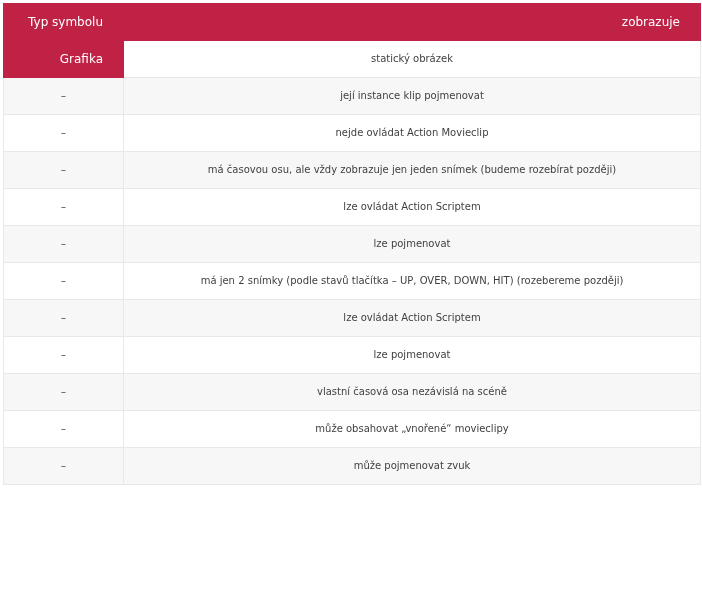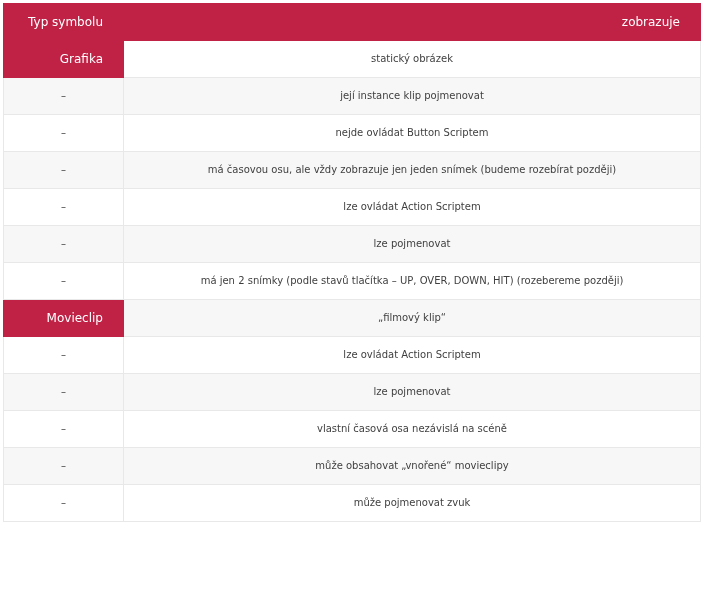--- a/index.html
+++ b/index.html
@@ -63,41 +63,37 @@
       <tr>
         <td class="red">Grafika</td>
         <td class="plain">statický obrázek</td>
       </tr>
       <tr>
         <td class="plain">–</td>
         <td class="plain">její instance klip pojmenovat</td>
       </tr>
       <tr>
         <td class="plain">–</td>
-        <td class="plain">nejde ovládat Button Scriptem</td>
+        <td class="plain">nejde ovládat Action Movieclip</td>
       </tr>
       <tr>
         <td class="plain">–</td>
         <td class="plain">má časovou osu, ale vždy zobrazuje jen jeden snímek (budeme rozebírat později)</td>
       </tr>
       <tr>
         <td class="plain">–</td>
         <td class="plain">lze ovládat Action Scriptem</td>
       </tr>
       <tr>
         <td class="plain">–</td>
         <td class="plain">lze pojmenovat</td>
       </tr>
       <tr>
         <td class="plain">–</td>
         <td class="plain">má jen 2 snímky (podle stavů tlačítka – UP, OVER, DOWN, HIT) (rozebereme později)</td>
-      </tr>
-      <tr>
-        <td class="red">Movieclip</td>
-        <td class="plain">„filmový klip“</td>
       </tr>
       <tr>
         <td class="plain">–</td>
         <td class="plain">lze ovládat Action Scriptem</td>
       </tr>
       <tr>
         <td class="plain">–</td>
         <td class="plain">lze pojmenovat</td>
       </tr>
       <tr>

